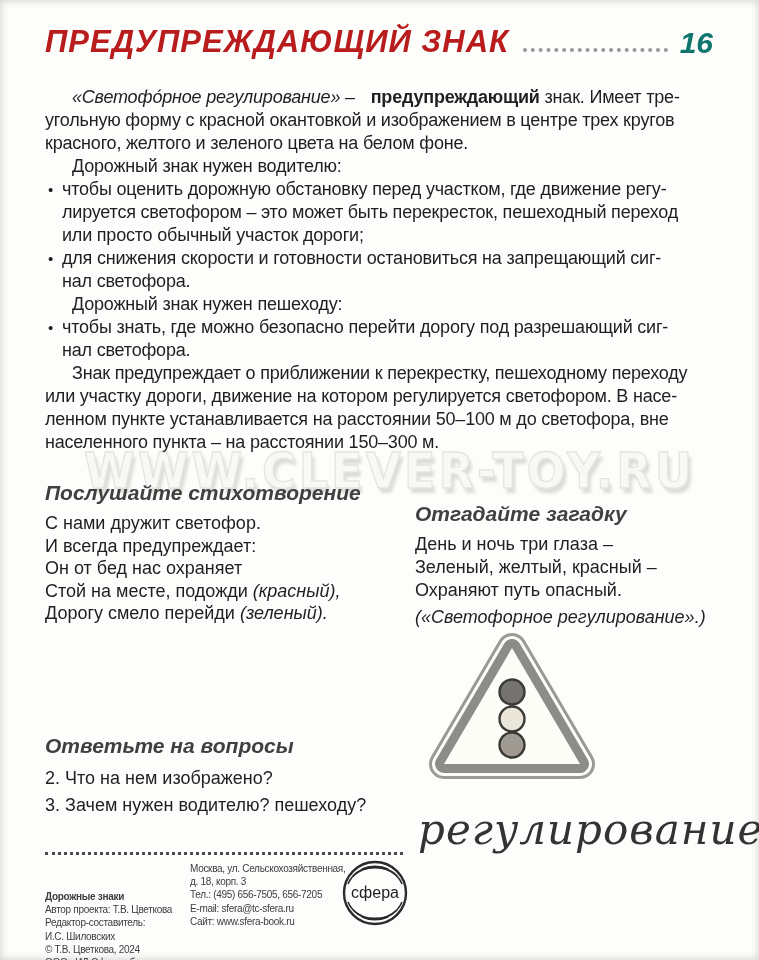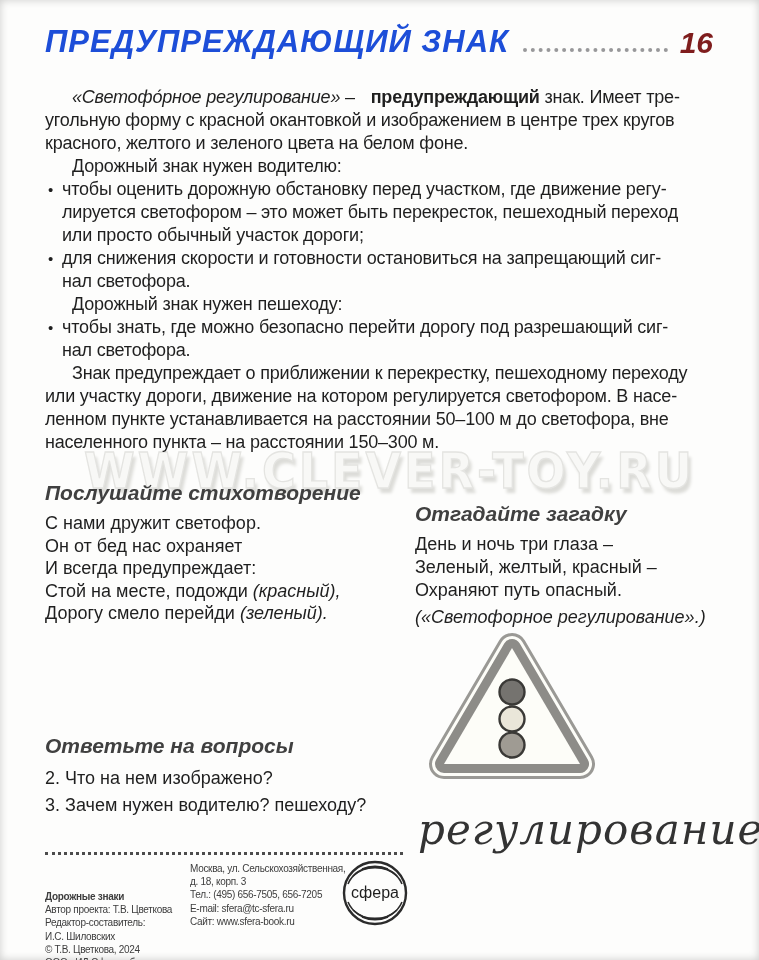--- a/index.html
+++ b/index.html
@@ -1,23 +1,23 @@
 <!DOCTYPE html>
 <html><head>
 <meta charset="utf-8">
 <style>
   html,body{margin:0;padding:0;background:#ffffff;}
   .page{position:relative;width:759px;height:960px;background:#fdfdfc;overflow:hidden;
         font-family:"Liberation Sans",sans-serif;color:#1f1f1f;
         box-shadow:inset 0 0 8px rgba(0,0,0,.20);}
   
   .header{position:absolute;left:45px;right:46px;top:24px;display:flex;align-items:flex-end;}
-  .title{font-size:31px;font-weight:bold;font-style:italic;letter-spacing:1px;color:#1d4ed8;white-space:nowrap;}
+  .title{font-size:31px;font-weight:bold;font-style:italic;letter-spacing:1px;color:#b91c1c;white-space:nowrap;}
   .leader{flex:1;border-bottom:4px dotted #98989a;margin:0 12px 8px 14px;}
-  .pagenum{font-size:30px;font-weight:bold;font-style:italic;color:#7f1d1d;}
+  .pagenum{font-size:30px;font-weight:bold;font-style:italic;color:#0f766e;}
   
   .bodytext{position:absolute;left:45px;top:86px;width:676px;font-size:18px;line-height:23px;letter-spacing:-0.2px;}
   .bodytext p{margin:0;white-space:pre;}
   .indent{text-indent:27px;}
   .it{font-style:italic;}
   .b{font-weight:bold;margin-left:11px;}
   ul.bul{list-style:none;margin:0;padding:0;}
   ul.bul li{position:relative;padding-left:17px;white-space:pre;}
   .mark{position:absolute;left:3px;top:0;font-size:15px;}
   
@@ -82,22 +82,22 @@
     </ul>
     <p class="indent">Знак предупреждает о приближении к перекрестку, пешеходному переходу
 или участку дороги, движение на котором регулируется светофором. В насе-
 ленном пункте устанавливается на расстоянии 50–100 м до светофора, вне
 населенного пункта – на расстоянии 150–300 м.</p>
   </div>
 
   <div class="col-left">
     <div class="sec-head">Послушайте стихотворение</div>
     <div class="poemline"><span>С нами дружит светофор.</span><span class="it"></span></div>
+    <div class="poemline"><span>И всегда предупреждает:</span><span class="it"></span></div>
     <div class="poemline"><span>Он от бед нас охраняет</span><span class="it"></span></div>
-    <div class="poemline"><span>И всегда предупреждает:</span><span class="it"></span></div>
     <div class="poemline"><span>Стой на месте, подожди </span><span class="it">(красный),</span></div>
     <div class="poemline"><span>Дорогу смело перейди </span><span class="it">(зеленый).</span></div>
   </div>
 
   <div class="col-right">
     <div class="sec-head">Отгадайте загадку</div>
     <div class="riddleline">День и ночь три глаза –</div>
     <div class="riddleline">Зеленый, желтый, красный –</div>
     <div class="riddleline">Охраняют путь опасный.</div>
     <div class="answer">(«Светофорное регулирование».)</div>

